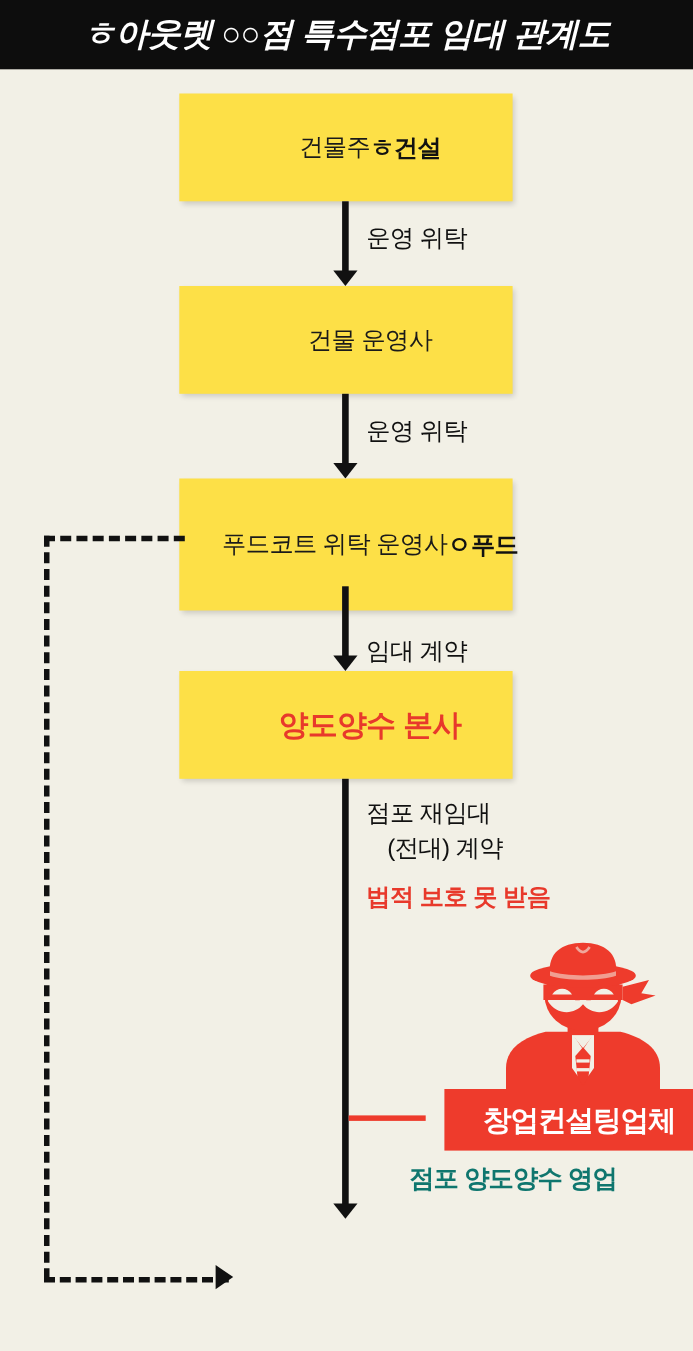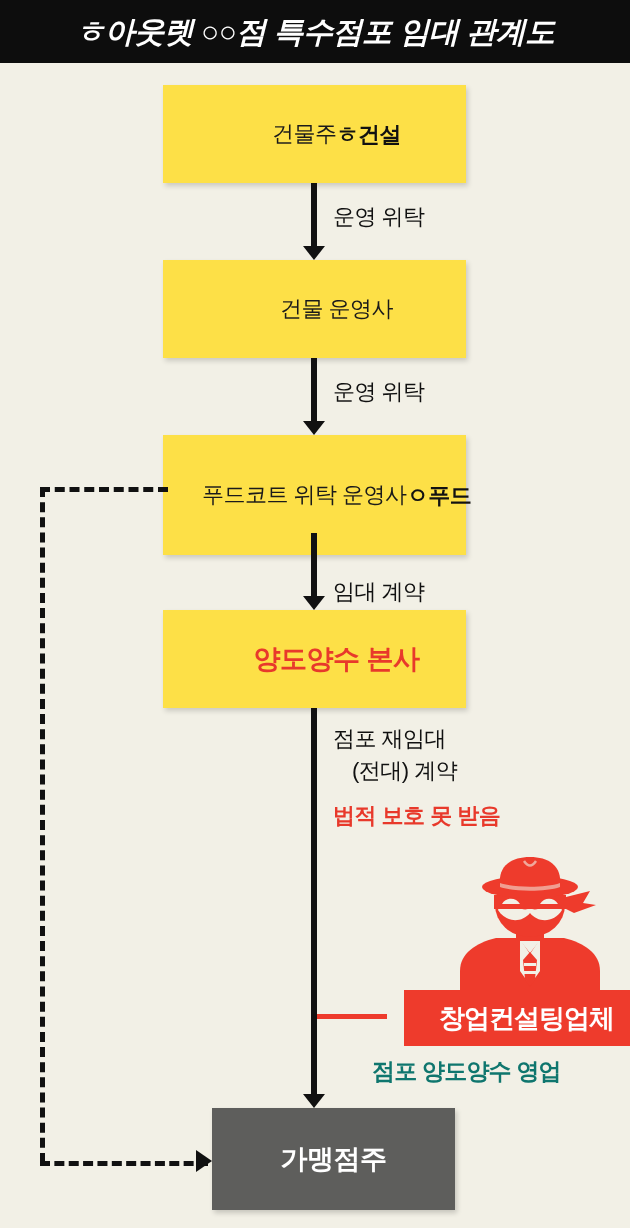--- a/index.html
+++ b/index.html
@@ -313,17 +313,14 @@
   </div>
 
   <div id="red-connector"></div>
 
   <div id="red-bar">
     <div class="bar-label">창업컨설팅업체</div>
   </div>
 
   <div id="caption-transfer">점포 양도양수 영업</div>
 
-  <div id="box-owner-shop">
-    <div class="gray-label">가맹점주</div>
-  </div>
 
 </div>
 
 </body></html>

